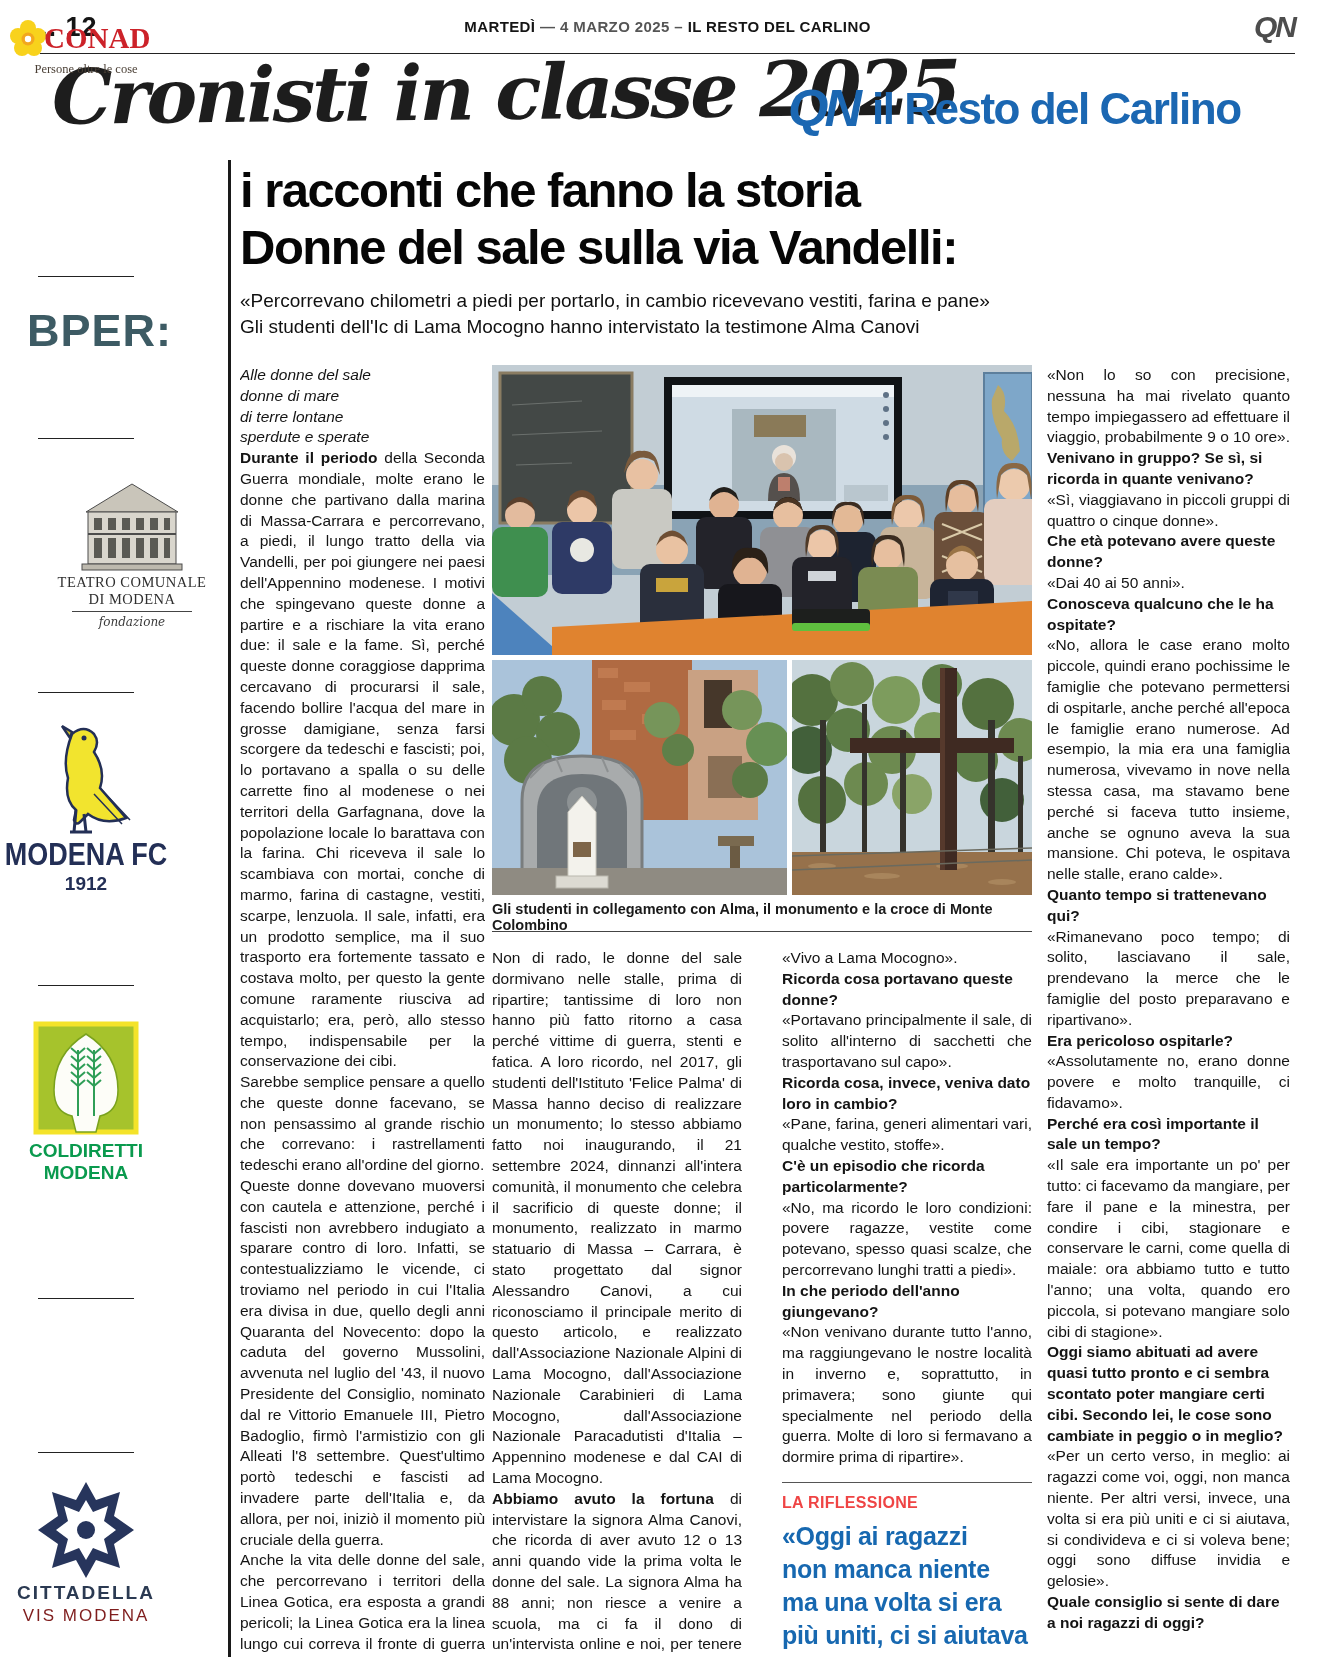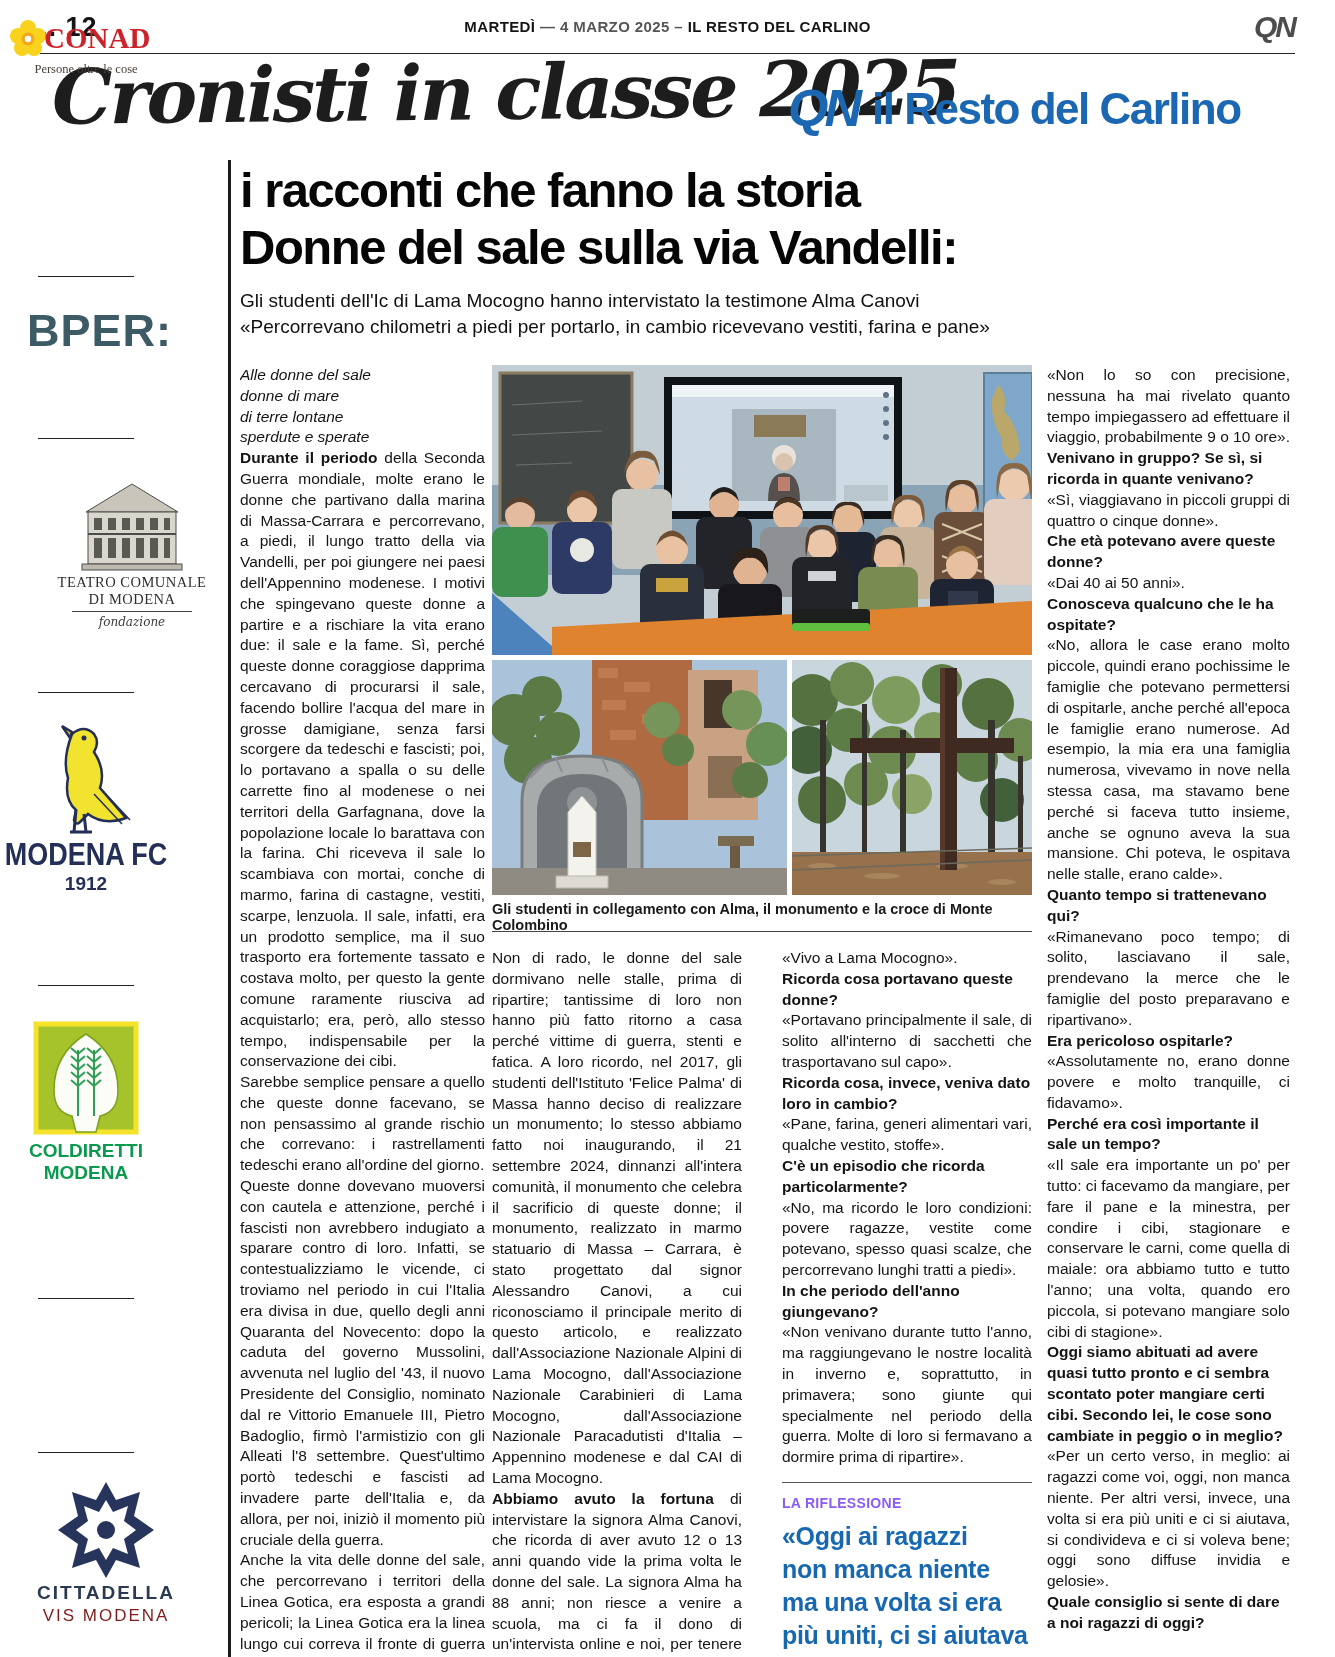--- a/index.html
+++ b/index.html
@@ -46,21 +46,21 @@
   .q{font-weight:bold;text-align:left;}
   .col2{position:absolute;left:492px;top:948px;width:250px;height:706px;overflow:hidden;}
   .col3{position:absolute;left:782px;top:948px;width:250px;height:706px;overflow:hidden;}
   .col4{position:absolute;left:1047px;top:365px;width:243px;height:1288px;overflow:hidden;}
   .photo-main{position:absolute;left:492px;top:365px;width:540px;height:290px;}
   .photo-mon{position:absolute;left:492px;top:660px;width:295px;height:235px;}
   .photo-cross{position:absolute;left:792px;top:660px;width:240px;height:235px;}
   .caption{position:absolute;left:492px;top:901px;width:540px;font-size:14.5px;font-weight:bold;color:#1a1a1a;}
   .caption-rule{position:absolute;left:492px;top:931px;width:540px;border-top:1px solid #444;}
   .rif-rule{border-top:1px solid #555;margin:14px 0 10px 0;}
-  .rif-label{font-size:14px;font-weight:bold;letter-spacing:.3px;color:#8b5cf6;text-align:left;}
+  .rif-label{font-size:16px;font-weight:bold;letter-spacing:.3px;color:#ef4444;text-align:left;}
   .rif-quote{font-size:25px;line-height:33px;font-weight:bold;color:#1768b0;letter-spacing:-.3px;text-align:left;margin-top:6px;}
   svg{display:block;}
 </style>
 </head>
 <body>
 
 <div class="page">
 
   <div class="topbar">
     <div class="pageno">.. 12</div>
@@ -161,39 +161,39 @@
         <path d="M94,34 l7,-6 M94,42 l7,-6 M94,50 l7,-6 M94,58 l7,-6 M94,66 l7,-6"></path>
       </g>
     </svg>
     <div class="cold-t">COLDIRETTI</div>
     <div class="cold-t">MODENA</div>
   </div>
   <div class="sp-div" style="top:1298px;"></div>
 
   <div class="sp-div" style="top:1452px;"></div>
 
-  <div class="sp" style="top:1478px;margin-left:20px;">
+  <div class="sp" style="top:1478px;">
     <svg width="172" height="104">
       <g transform="translate(86,52)" fill="#27355c">
         <path d="M 0,-48 L 10,-30 L 34,-38 L 28,-14 L 48,0 L 28,14 L 34,38 L 10,30 L 0,48 L -10,30 L -34,38 L -28,14 L -48,0 L -28,-14 L -34,-38 L -10,-30 Z"></path>
         <path d="M 0,-30 L 7,-18 L 22,-24 L 18,-9 L 30,0 L 18,9 L 22,24 L 7,18 L 0,30 L -7,18 L -22,24 L -18,9 L -30,0 L -18,-9 L -22,-24 L -7,-18 Z" fill="#ffffff"></path>
         <circle cx="0" cy="0" r="9" fill="#27355c"></circle>
       </g>
     </svg>
     <div class="citt-t1">CITTADELLA</div>
     <div class="citt-t2">VIS MODENA</div>
   </div>
 
   <div class="headline">
     <div>i racconti che fanno la storia</div>
     <div>Donne del sale sulla via Vandelli:</div>
   </div>
   <div class="standfirst">
+    <div>«Percorrevano chilometri a piedi per portarlo, in cambio ricevevano vestiti, farina e pane»</div>
     <div>Gli studenti dell'Ic di Lama Mocogno hanno intervistato la testimone Alma Canovi</div>
-    <div>«Percorrevano chilometri a piedi per portarlo, in cambio ricevevano vestiti, farina e pane»</div>
   </div>
 
   <div class="col1 bodytext">
     <p class="poem">Alle donne del sale</p>
     <p class="poem">donne di mare</p>
     <p class="poem">di terre lontane</p>
     <p class="poem">sperdute e sperate</p>
     <p><b>Durante il periodo</b> <span>della Seconda Guerra mondiale, molte erano le donne che partivano dalla marina di Massa-Carrara e percorrevano, a piedi, il lungo tratto della via Vandelli, per poi giungere nei paesi dell'Appennino modenese. I motivi che spingevano queste donne a partire e a rischiare la vita erano due: il sale e la fame. Sì, perché queste donne coraggiose dapprima cercavano di procurarsi il sale, facendo bollire l'acqua del mare in grosse damigiane, senza farsi scorgere da tedeschi e fascisti; poi, lo portavano a spalla o su delle carrette fino al modenese o nei territori della Garfagnana, dove la popolazione locale lo barattava con la farina. Chi riceveva il sale lo scambiava con mortai, conche di marmo, farina di castagne, vestiti, scarpe, lenzuola. Il sale, infatti, era un prodotto semplice, ma il suo trasporto era fortemente tassato e costava molto, per questo la gente comune raramente riusciva ad acquistarlo; era, però, allo stesso tempo, indispensabile per la conservazione dei cibi.</span></p>
     <p>Sarebbe semplice pensare a quello che queste donne facevano, se non pensassimo al grande rischio che correvano: i rastrellamenti tedeschi erano all'ordine del giorno.</p>
     <p>Queste donne dovevano muoversi con cautela e attenzione, perché i fascisti non avrebbero indugiato a sparare contro di loro. Infatti, se contestualizziamo le vicende, ci troviamo nel periodo in cui l'Italia era divisa in due, quello degli anni Quaranta del Novecento: dopo la caduta del governo Mussolini, avvenuta nel luglio del '43, il nuovo Presidente del Consiglio, nominato dal re Vittorio Emanuele III, Pietro Badoglio, firmò l'armistizio con gli Alleati l'8 settembre. Quest'ultimo portò tedeschi e fascisti ad invadere parte dell'Italia e, da allora, per noi, iniziò il momento più cruciale della guerra.</p>

